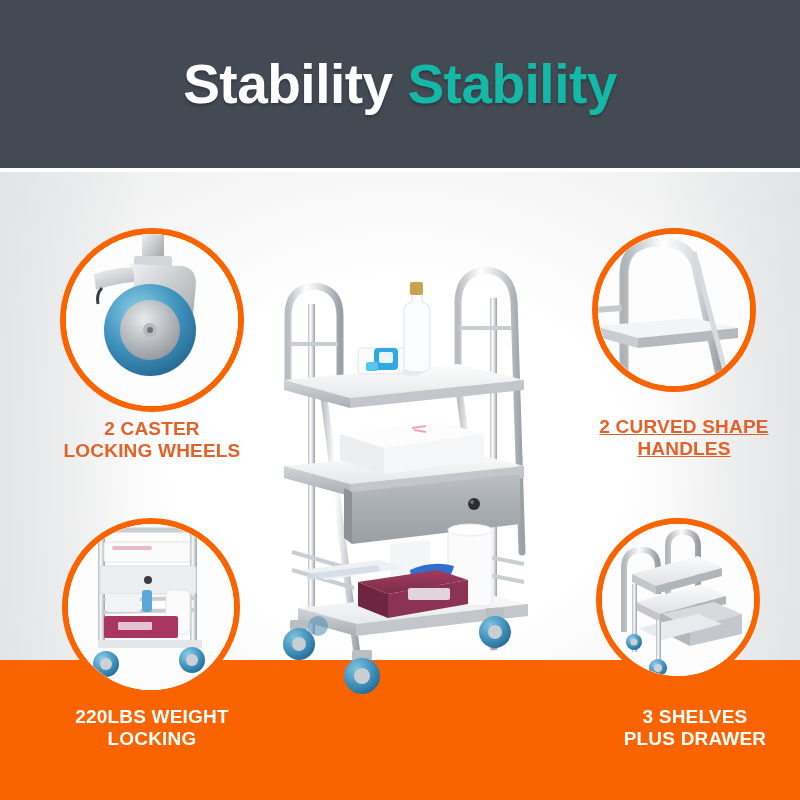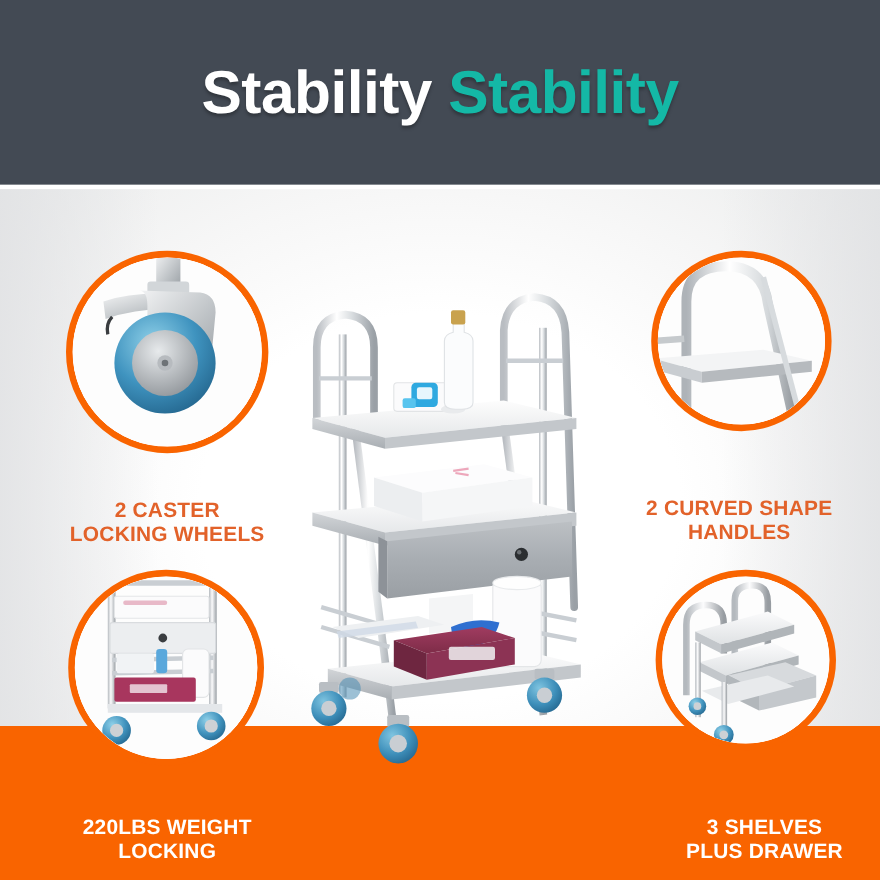--- a/index.html
+++ b/index.html
@@ -50,30 +50,30 @@
   .callout { position:absolute; }
   .circle {
     position:absolute; border-radius:50%;
     background:#ffffff; border:6px solid #f96400;
     overflow:hidden;
   }
   .circle .shot { position:absolute; inset:0; overflow:hidden; border-radius:50%; background:#fdfdfd; }
   .cap {
     position:absolute; text-align:center; width:100%;
     font-weight:700; font-size:19px; line-height:1.16;
-    letter-spacing:.2px; white-space:pre-line;margin-top:36px;
+    letter-spacing:.2px; white-space:pre-line;
   }
   .cap-orange { color:#e2622a; }
   .cap-white  { color:#ffffff; }
 
   
   #c-tl { left:60px;  top:228px; width:184px; height:184px; }
   #cap-tl { left:40px; top:418px; width:224px; }
   #c-tr { left:592px; top:228px; width:164px; height:164px; }
-  #cap-tr { left:556px; top:416px; width:232px; }
+  #cap-tr { left:568px; top:416px; width:232px;text-decoration:underline; }
   #c-bl { left:62px;  top:518px; width:178px; height:178px; }
   #cap-bl { left:40px; top:706px; width:224px; }
   #c-br { left:596px; top:518px; width:164px; height:164px; }
   #cap-br { left:580px; top:706px; width:230px; }
 
   
   #cart-wrap { position:absolute; left:262px; top:252px; width:282px; height:448px; }
   svg { display:block; }
 </style>
 </head>

